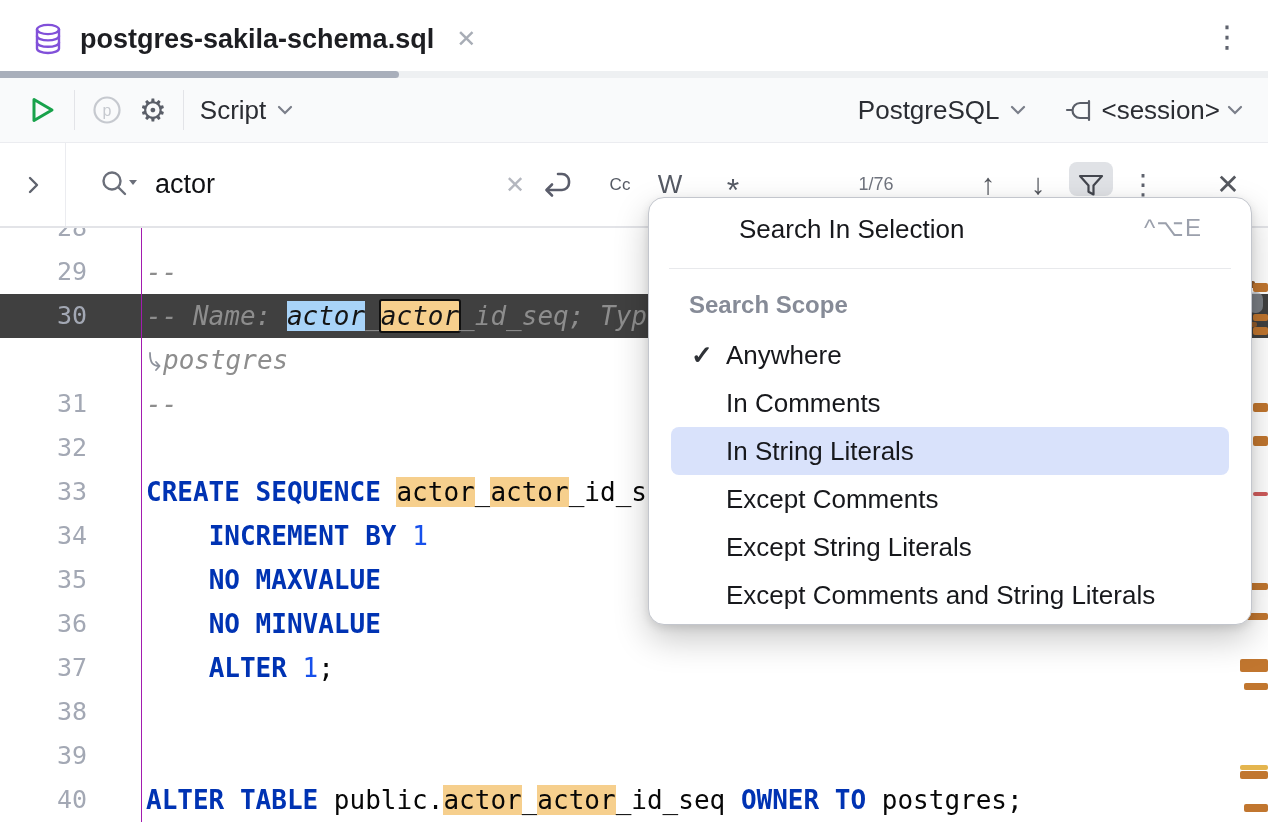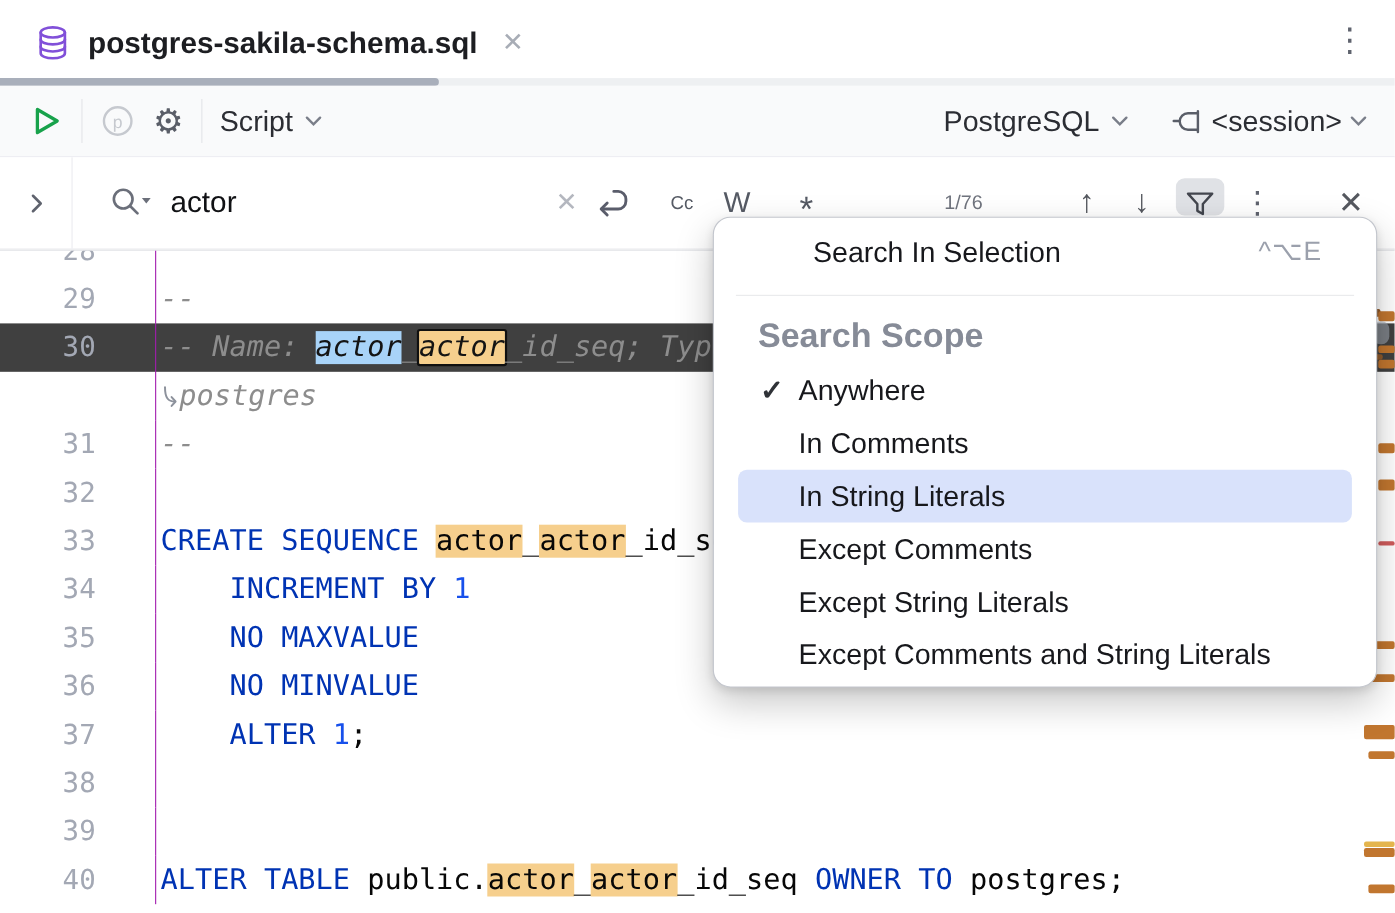--- a/index.html
+++ b/index.html
@@ -45,21 +45,21 @@
   .sr-close { left:1228px; font-size:28px; color:#55585f; }
   
   .searchrow .sr-filter-bg { top:19px; }
   
   .editor { position:absolute; left:0; top:227px; right:0; bottom:0; background:#fff; border-top:1px solid #e3e4e8; overflow:hidden; }
   .ed-rows { margin-top:-22px; }
   .ed-row { display:flex; height:44px; white-space:pre; font-family:"DejaVu Sans Mono", monospace; font-size:26px; line-height:44px; }
   .ed-row.current { background:#404040; }
   .ed-gutter { width:142px; flex:none; text-align:right; padding-right:54px; color:#a3a8b4; font-size:25px; border-right:1px solid #a21caf; }
   .ed-code { padding-left:4px; color:#070707; }
-  .c-kw { color:#0033b3; font-weight:400; }
+  .c-kw { color:#0033b3; font-weight:700; }
   .c-num { color:#1750eb; }
   .c-cmt { color:#8d8d8d; font-style:italic; }
   .c-pl { color:#070707; }
   .hl-match { background:#f6cf8d; }
   .hl-cur { background:#f6cf8d; box-shadow:0 0 0 2px #101010; border-radius:1px; }
   .hl-sel { background:#a8d3f8; }
   .c-cmt.hl-sel, .c-cmt.hl-cur { color:#141414; }
   .wrap-ind { display:inline-block; vertical-align:-3px; margin-right:1px; }
   
   .stripe { position:absolute; right:0; top:228px; width:28px; bottom:0; z-index:3; }
@@ -67,21 +67,21 @@
   
   .popup { position:absolute; left:648px; top:197px; width:604px; height:428px; background:#fff;
     border:1px solid #c3c6cd; border-radius:16px; z-index:10;
     box-shadow:0 14px 34px rgba(0,0,0,.22), 0 3px 8px rgba(0,0,0,.10);
     padding-top:16px; overflow:hidden; }
   .pp-row1 { height:48px; display:flex; align-items:flex-start; padding:0 49px 0 90px; }
   .pp-row1-label { flex:1; font-size:26px; color:#17181c; }
   .pp-shortcut { font-size:24px; color:#9ba0ac; letter-spacing:1px; }
   .pp-divider { height:1px; background:#e8e9ec; margin:6px 20px 16px 20px; }
   .pp-header { height:40px; display:flex; align-items:center; padding-left:40px; margin-bottom:6px;
-    font-size:31px; font-weight:700; color:#868b97; }
+    font-size:24px; font-weight:700; color:#868b97; }
   .menu-item { position:relative; height:48px; display:flex; align-items:center; padding-left:77px; font-size:26px; color:#17181c; }
   .menu-item .check { position:absolute; left:42px; font-size:26px; font-weight:700; color:#2f3237; }
   .menu-item.selected { margin:0 22px; padding-left:55px; border-radius:8px; background:#d9e2fb; }
   svg { display:block; }
 </style>
 </head>
 <body>
 
 <div class="tabbar">
   <div class="tab">

